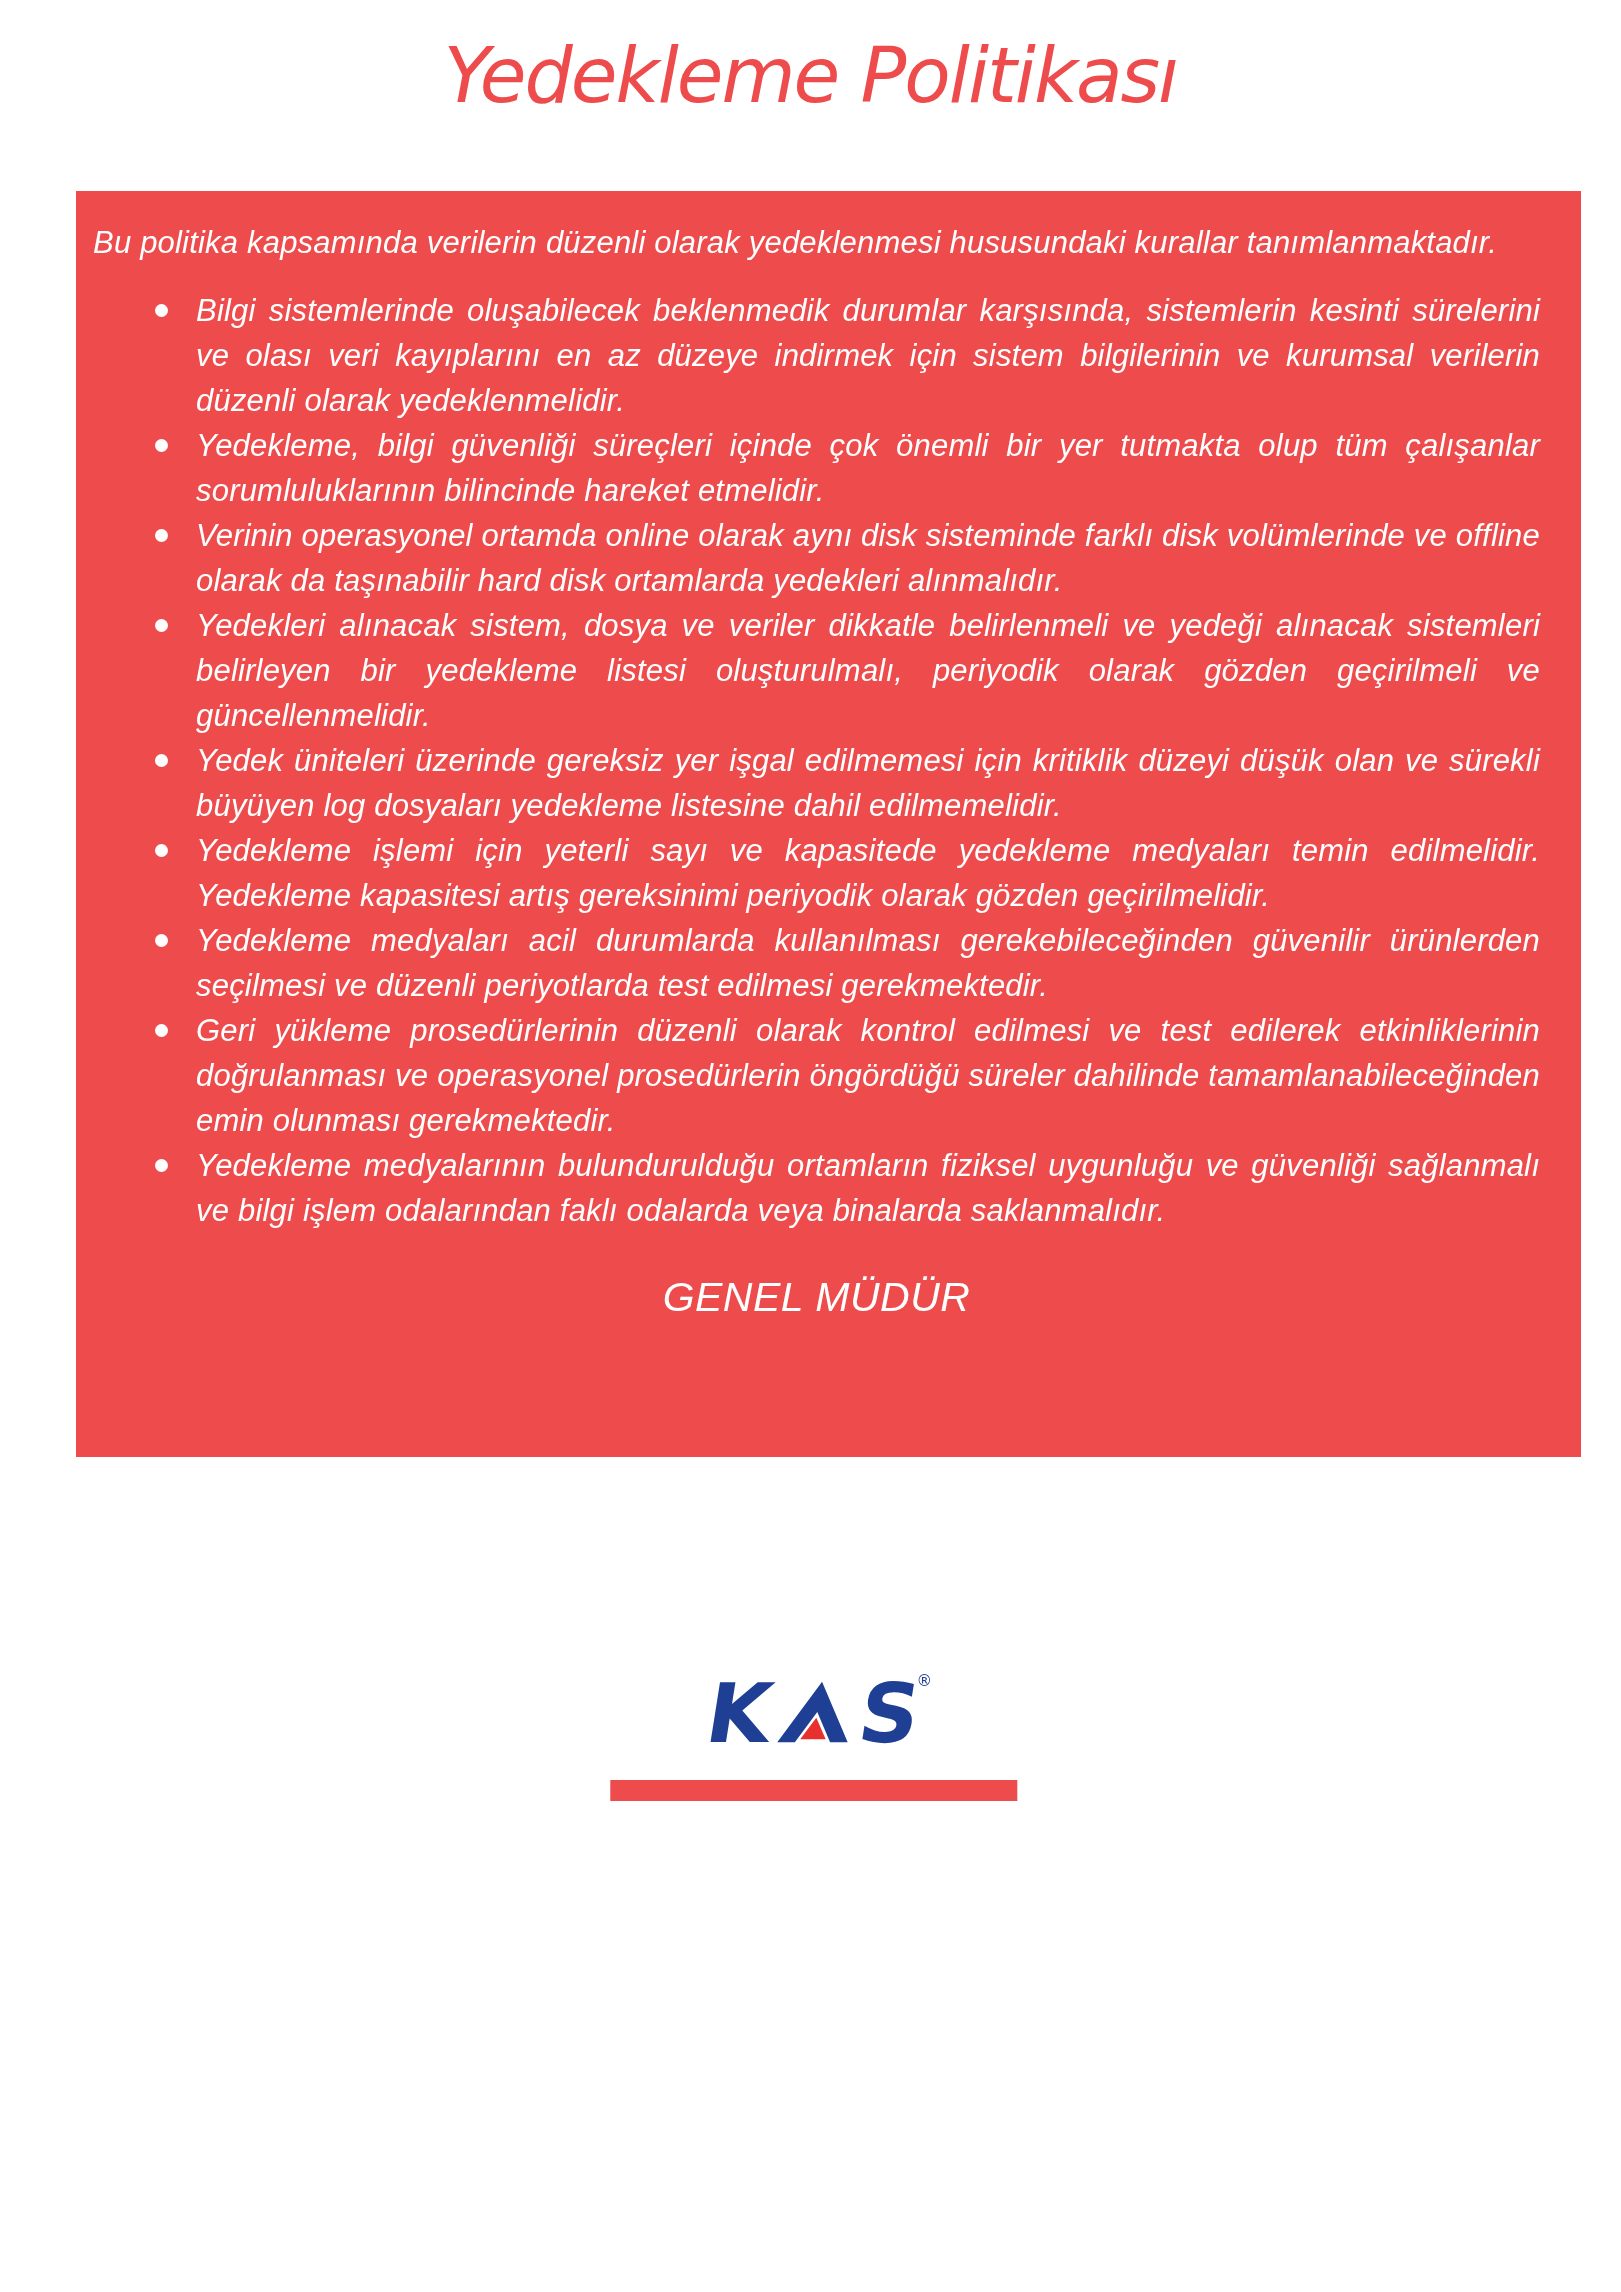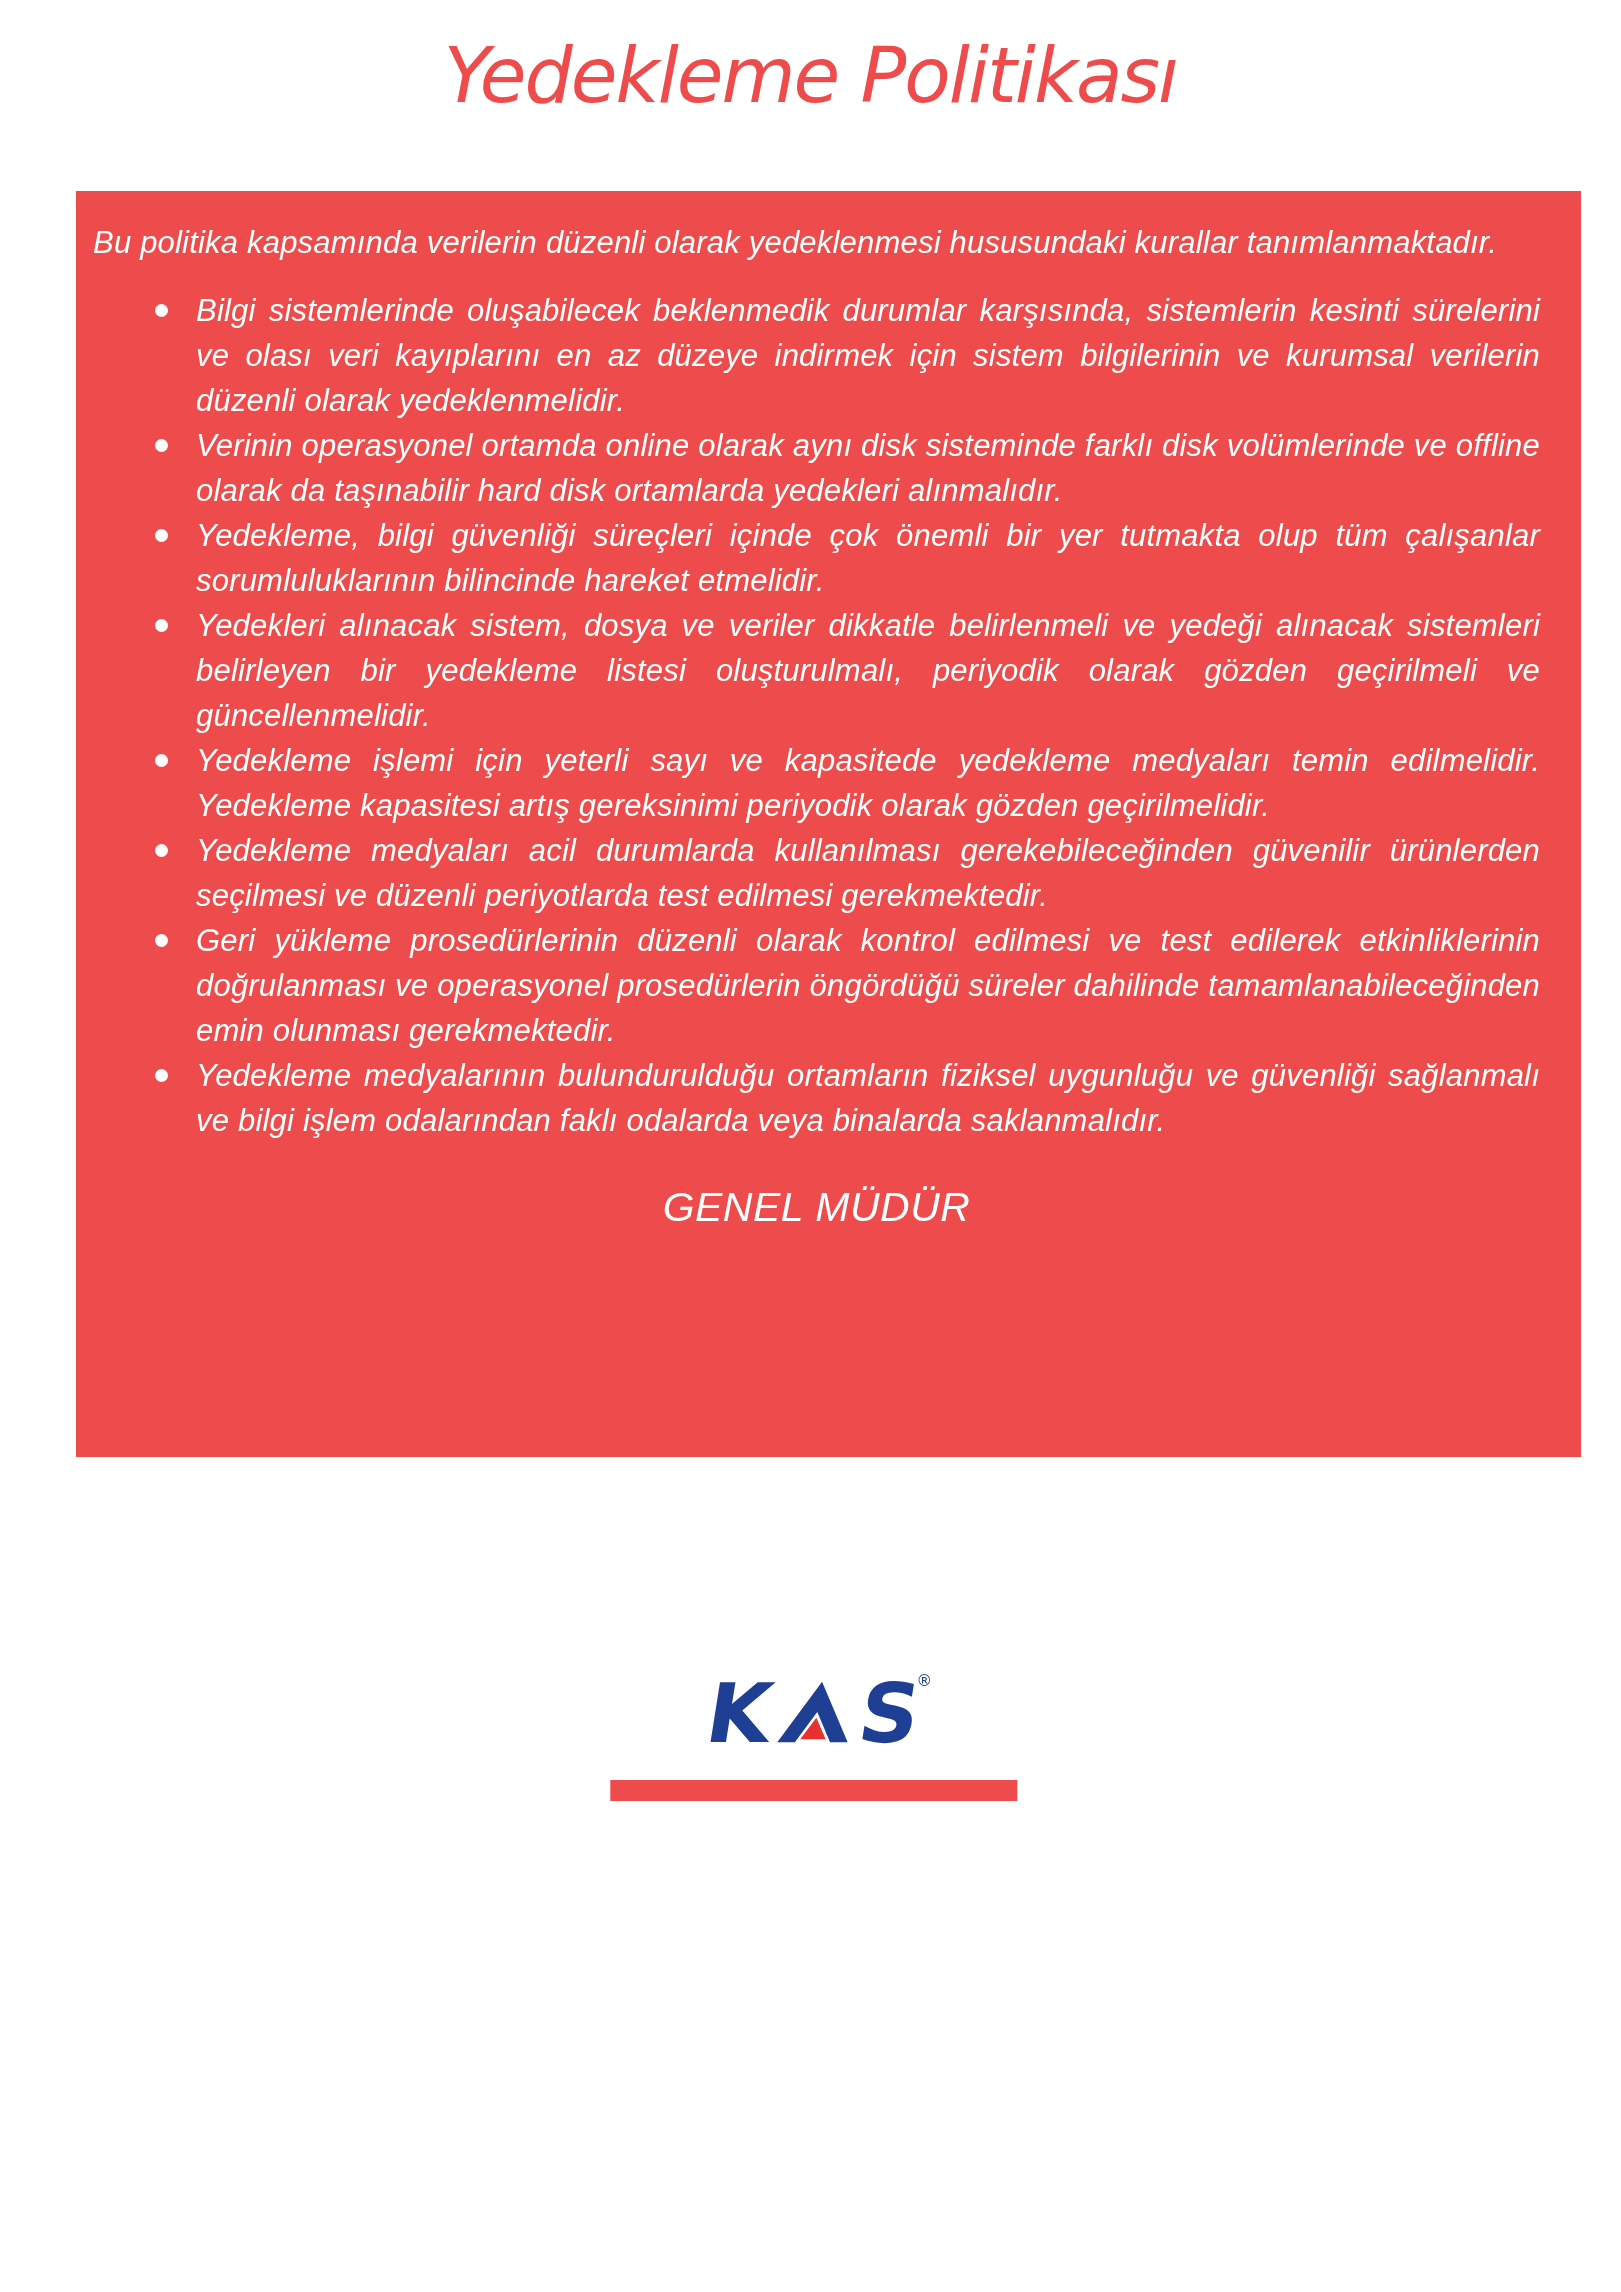--- a/index.html
+++ b/index.html
@@ -142,23 +142,24 @@
 
 <div class="page">
 
   <h1 class="doc-title">Yedekleme Politikası</h1>
 
   <div class="policy-box">
     <p class="policy-intro">Bu politika kapsamında verilerin düzenli olarak yedeklenmesi hususundaki kurallar tanımlanmaktadır.</p>
 
     <ul class="policy-bullets">
       <li>Bilgi sistemlerinde oluşabilecek beklenmedik durumlar karşısında, sistemlerin kesinti sürelerini ve olası veri kayıplarını en az düzeye indirmek için sistem bilgilerinin ve kurumsal verilerin düzenli olarak yedeklenmelidir.</li>
+      <li>Yedekleme, bilgi güvenliği süreçleri içinde çok önemli bir yer tutmakta olup tüm çalışanlar sorumluluklarının bilincinde hareket etmelidir.</li>
       <li>Verinin operasyonel ortamda online olarak aynı disk sisteminde farklı disk volümlerinde ve offline olarak da taşınabilir hard disk ortamlarda yedekleri alınmalıdır.</li>
-      <li>Yedekleme, bilgi güvenliği süreçleri içinde çok önemli bir yer tutmakta olup tüm çalışanlar sorumluluklarının bilincinde hareket etmelidir.</li>
       <li>Yedekleri alınacak sistem, dosya ve veriler dikkatle belirlenmeli ve yedeği alınacak sistemleri belirleyen bir yedekleme listesi oluşturulmalı, periyodik olarak gözden geçirilmeli ve güncellenmelidir.</li>
+      <li>Yedek üniteleri üzerinde gereksiz yer işgal edilmemesi için kritiklik düzeyi düşük olan ve sürekli büyüyen log dosyaları yedekleme listesine dahil edilmemelidir.</li>
       <li>Yedekleme işlemi için yeterli sayı ve kapasitede yedekleme medyaları temin edilmelidir. Yedekleme kapasitesi artış gereksinimi periyodik olarak gözden geçirilmelidir.</li>
       <li>Yedekleme medyaları acil durumlarda kullanılması gerekebileceğinden güvenilir ürünlerden seçilmesi ve düzenli periyotlarda test edilmesi gerekmektedir.</li>
       <li>Geri yükleme prosedürlerinin düzenli olarak kontrol edilmesi ve test edilerek etkinliklerinin doğrulanması ve operasyonel prosedürlerin öngördüğü süreler dahilinde tamamlanabileceğinden emin olunması gerekmektedir.</li>
       <li>Yedekleme medyalarının bulundurulduğu ortamların fiziksel uygunluğu ve güvenliği sağlanmalı ve bilgi işlem odalarından faklı odalarda veya binalarda saklanmalıdır.</li>
     </ul>
 
     <div class="signature">GENEL MÜDÜR</div>
   </div>
 
   <div class="logo-block">

